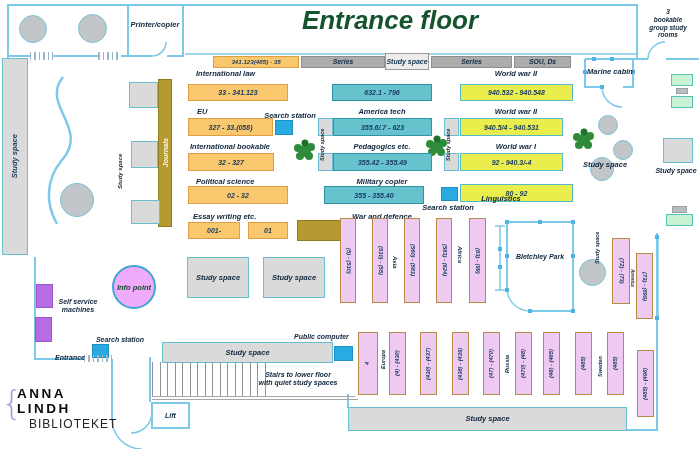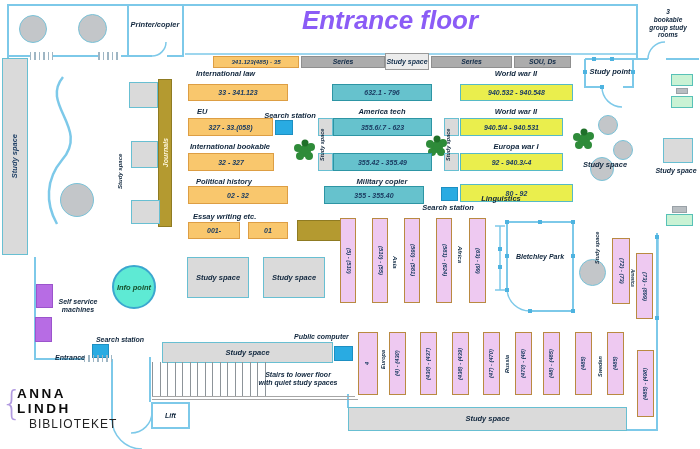--- a/index.html
+++ b/index.html
@@ -19,25 +19,25 @@
 .purpleb{background:#b76ce4;border:1px solid #9b54cc}
 .olive{background:#b49a30;border:1px solid #8f7b22}
 .gb{background:#c9f2d4;border:1px solid #57c1b7}
 .gsm{background:#b9bec2;border:1px solid #99a1a7}
 .circ{position:absolute;border-radius:50%;background:#c3c6c9;border:1.5px solid #79c2d8}
 .vup{writing-mode:vertical-rl;transform:rotate(180deg)}
 .vdn{writing-mode:vertical-rl}
 .hatch{position:absolute;background:repeating-linear-gradient(90deg,#9fb6c4 0 1.5px,transparent 1.5px 4.5px)}
 .stairs{position:absolute;background:repeating-linear-gradient(90deg,#8d9499 0 1px,transparent 1px 7.5px)}
 .rail{position:absolute;background:#a6a6a6}
-.title{position:absolute;font:italic bold 26px "Liberation Sans",sans-serif;color:#8b5cf6;text-align:center}
+.title{position:absolute;font:italic bold 26px "Liberation Sans",sans-serif;color:#14532d;text-align:center}
 .logoA{position:absolute;font:bold 13.5px "Liberation Sans",sans-serif;letter-spacing:2.5px;color:#0c0c0c}
 .logoB{position:absolute;font:12px "Liberation Sans",sans-serif;letter-spacing:1px;color:#222}
 .brace{position:absolute;font:300 34px "DejaVu Sans",sans-serif;color:#b19ae0}
-.info{position:absolute;border-radius:50%;background:#5eead4;border:2px solid #3ba7cf;display:flex;align-items:center;justify-content:center;font:italic bold 7.5px "Liberation Sans",sans-serif;color:#174f2c}
+.info{position:absolute;border-radius:50%;background:#f0abfc;border:2px solid #3ba7cf;display:flex;align-items:center;justify-content:center;font:italic bold 7.5px "Liberation Sans",sans-serif;color:#174f2c}
 .lift{position:absolute;background:#fff;border:2px solid #7dc9e9;display:flex;align-items:center;justify-content:center;font:italic bold 7px "Liberation Sans",sans-serif;color:#10263d}
 .ssbox{position:absolute;background:#ececec;border:1px solid #9a9a9a;display:flex;align-items:center;justify-content:center;font:italic bold 7px "Liberation Sans",sans-serif;color:#15314e}
 </style>
 </head>
 <body>
 
 <div id="stage">
 
 <svg width="700" height="449" style="position:absolute;left:0;top:0">
   <g stroke="#7dc9e9" stroke-width="2" fill="none">
@@ -138,45 +138,47 @@
 <div class="ssbox" style="left:385px;top:53px;width:44px;height:17px">Study space</div>
 <div class="box sbar" style="left:431px;top:56px;width:81px;height:12px">Series</div>
 <div class="box sbar" style="left:514px;top:56px;width:57px;height:12px">SOU, Ds</div>
 
 <div class="lbl" style="left:196px;top:69px">International law</div>
 <div class="box o" style="left:188px;top:84px;width:100px;height:17px">33 - 341.123</div>
 <div class="lbl" style="left:197px;top:107px">EU</div>
 <div class="box o" style="left:188px;top:118px;width:85px;height:18px">327 - 33.(058)</div>
 <div class="lbl" style="left:190px;top:142px">International bookable</div>
 <div class="box o" style="left:188px;top:153px;width:86px;height:18px">32 - 327</div>
-<div class="lbl" style="left:196px;top:177px">Political history</div>
+<div class="lbl" style="left:196px;top:177px">Political science</div>
 <div class="box o" style="left:188px;top:186px;width:100px;height:18px">02 - 32</div>
 <div class="lbl" style="left:193px;top:212px">Essay writing etc.</div>
 <div class="box o" style="left:188px;top:222px;width:52px;height:17px">001-</div>
 <div class="box o" style="left:248px;top:222px;width:40px;height:17px">01</div>
 <div class="box olive" style="left:297px;top:220px;width:48px;height:21px"></div>
 <div class="lbl ctr" style="left:262px;top:111px;width:56px">Search station</div>
 <div class="box blue" style="left:275px;top:120px;width:18px;height:15px"></div>
 
 <div class="box t" style="left:332px;top:84px;width:100px;height:17px">632.1 - 796</div>
 <div class="lbl ctr" style="left:312px;top:107px;width:140px">America tech</div>
 <div class="box g" style="left:318px;top:118px;width:15px;height:18px"></div>
 <div class="box t" style="left:333px;top:118px;width:99px;height:18px">355.6/.7 - 623</div>
+<div class="lbl ctr" style="left:312px;top:142px;width:140px">Pedagogics etc.</div>
 <div class="box g" style="left:318px;top:153px;width:15px;height:18px"></div>
 <div class="box t" style="left:333px;top:153px;width:99px;height:18px">355.42 - 355.49</div>
 <div class="lbl ctr" style="left:312px;top:177px;width:140px">Military copier</div>
 <div class="box t" style="left:324px;top:186px;width:100px;height:18px">355 - 355.40</div>
+<div class="lbl ctr" style="left:312px;top:212px;width:140px">War and defence</div>
 <div class="box vup" style="left:316px;top:120px;width:13px;height:50px;font-size:5.5px;color:#13293f">Study space</div>
 
 <div class="lbl ctr" style="left:446px;top:69px;width:140px">World war II</div>
 <div class="box y" style="left:460px;top:84px;width:113px;height:17px">940.532 - 940.548</div>
 <div class="lbl ctr" style="left:446px;top:107px;width:140px">World war II</div>
 <div class="box g" style="left:444px;top:118px;width:15px;height:18px"></div>
 <div class="box y" style="left:460px;top:118px;width:103px;height:18px">940.5/4 - 940.531</div>
-<div class="lbl ctr" style="left:446px;top:142px;width:140px">Europa war I</div>
+<div class="lbl ctr" style="left:446px;top:142px;width:140px">World war I</div>
 <div class="box g" style="left:444px;top:153px;width:15px;height:18px"></div>
 <div class="box y" style="left:460px;top:153px;width:103px;height:18px">92 - 940.3/-4</div>
 <div class="box y" style="left:460px;top:184px;width:113px;height:18px">80 - 92</div>
 <div class="lbl ctr" style="left:436px;top:194px;width:130px">Linguistics</div>
 <div class="box vup" style="left:442px;top:120px;width:13px;height:50px;font-size:5.5px;color:#13293f">Study space</div>
 <div class="box blue" style="left:441px;top:187px;width:17px;height:14px"></div>
 <div class="lbl ctr" style="left:419px;top:203px;width:58px">Search station</div>
 
 <div class="box p vdn" style="left:340px;top:218px;width:16px;height:85px">(5) - (510)</div>
 <div class="box p vdn" style="left:372px;top:218px;width:16px;height:85px">(510) - (55)</div>
@@ -194,21 +196,21 @@
 <div class="lbl ctr" style="left:582px;top:160px;width:46px">Study space</div>
 <div class="circ" style="left:579px;top:259px;width:27px;height:27px"></div>
 <div class="box vup" style="left:592px;top:227px;width:11px;height:42px;font-size:5.5px;color:#13293f">Study space</div>
 <div class="box g" style="left:663px;top:138px;width:30px;height:25px"></div>
 <div class="lbl ctr" style="left:654px;top:167px;width:44px;font-size:7px">Study space</div>
 <div class="box gb" style="left:671px;top:74px;width:22px;height:12px"></div>
 <div class="box gsm" style="left:676px;top:88px;width:12px;height:6px"></div>
 <div class="box gb" style="left:671px;top:96px;width:22px;height:12px"></div>
 <div class="box gsm" style="left:672px;top:206px;width:15px;height:7px"></div>
 <div class="box gb" style="left:666px;top:214px;width:27px;height:12px"></div>
-<div class="lbl ctr" style="left:586px;top:67px;width:48px">Study point</div>
+<div class="lbl ctr" style="left:586px;top:67px;width:48px">Marine cabin</div>
 
 <div class="box p vdn" style="left:612px;top:238px;width:18px;height:66px">(72) - (73)</div>
 <div class="box p vdn" style="left:636px;top:253px;width:17px;height:66px">(73) - (899)</div>
 <div class="box vdn" style="left:628px;top:263px;width:8px;height:30px;font-size:4.5px;color:#0f2a44">America</div>
 
 <div class="box p vup" style="left:358px;top:332px;width:20px;height:63px">4</div>
 <div class="box p vup" style="left:389px;top:332px;width:17px;height:63px">(4) - (430)</div>
 <div class="box p vup" style="left:420px;top:332px;width:17px;height:63px">(430) - (437)</div>
 <div class="box p vup" style="left:452px;top:332px;width:17px;height:63px">(438) - (439)</div>
 <div class="box p vup" style="left:483px;top:332px;width:17px;height:63px">(47) - (470)</div>

